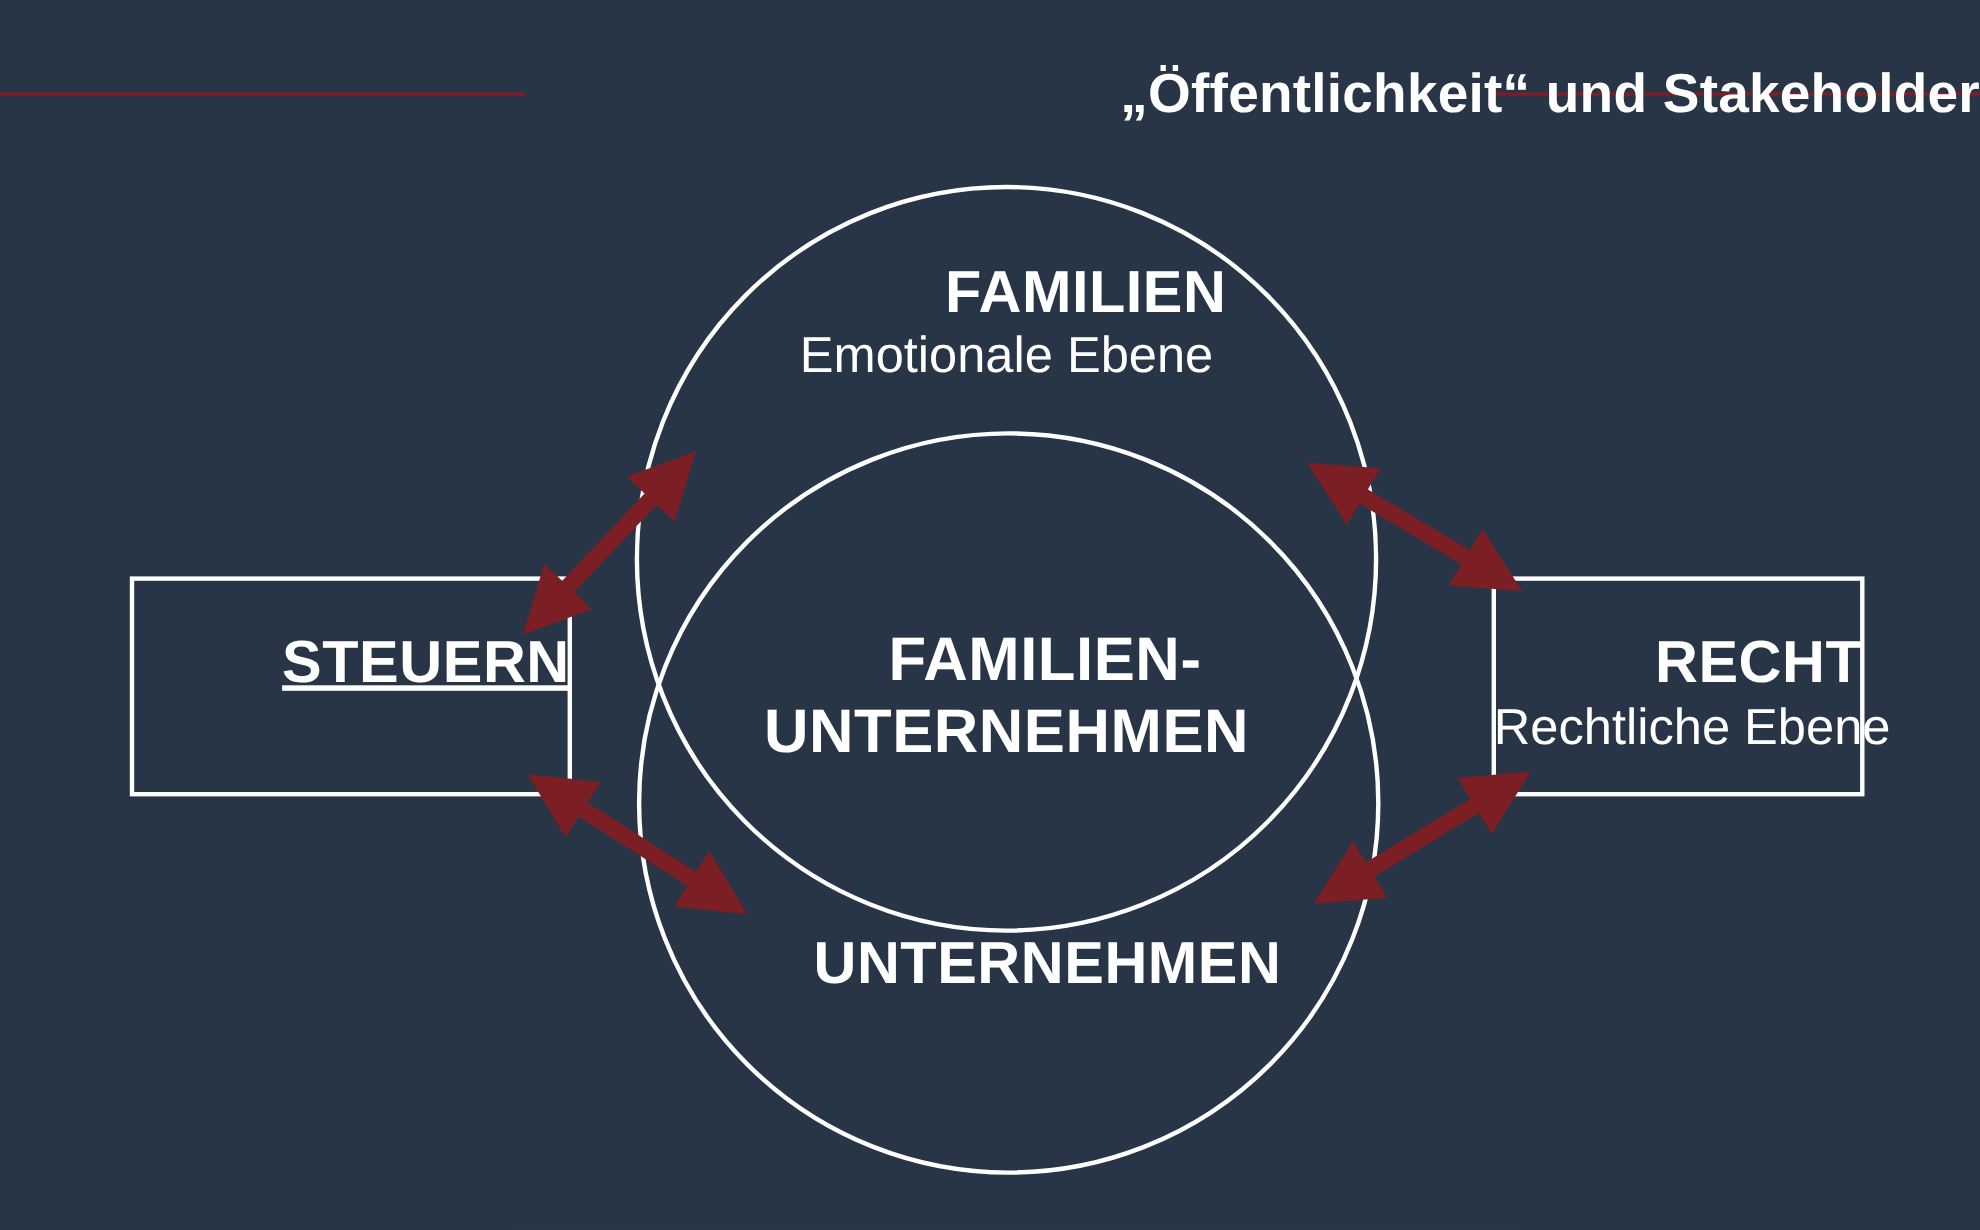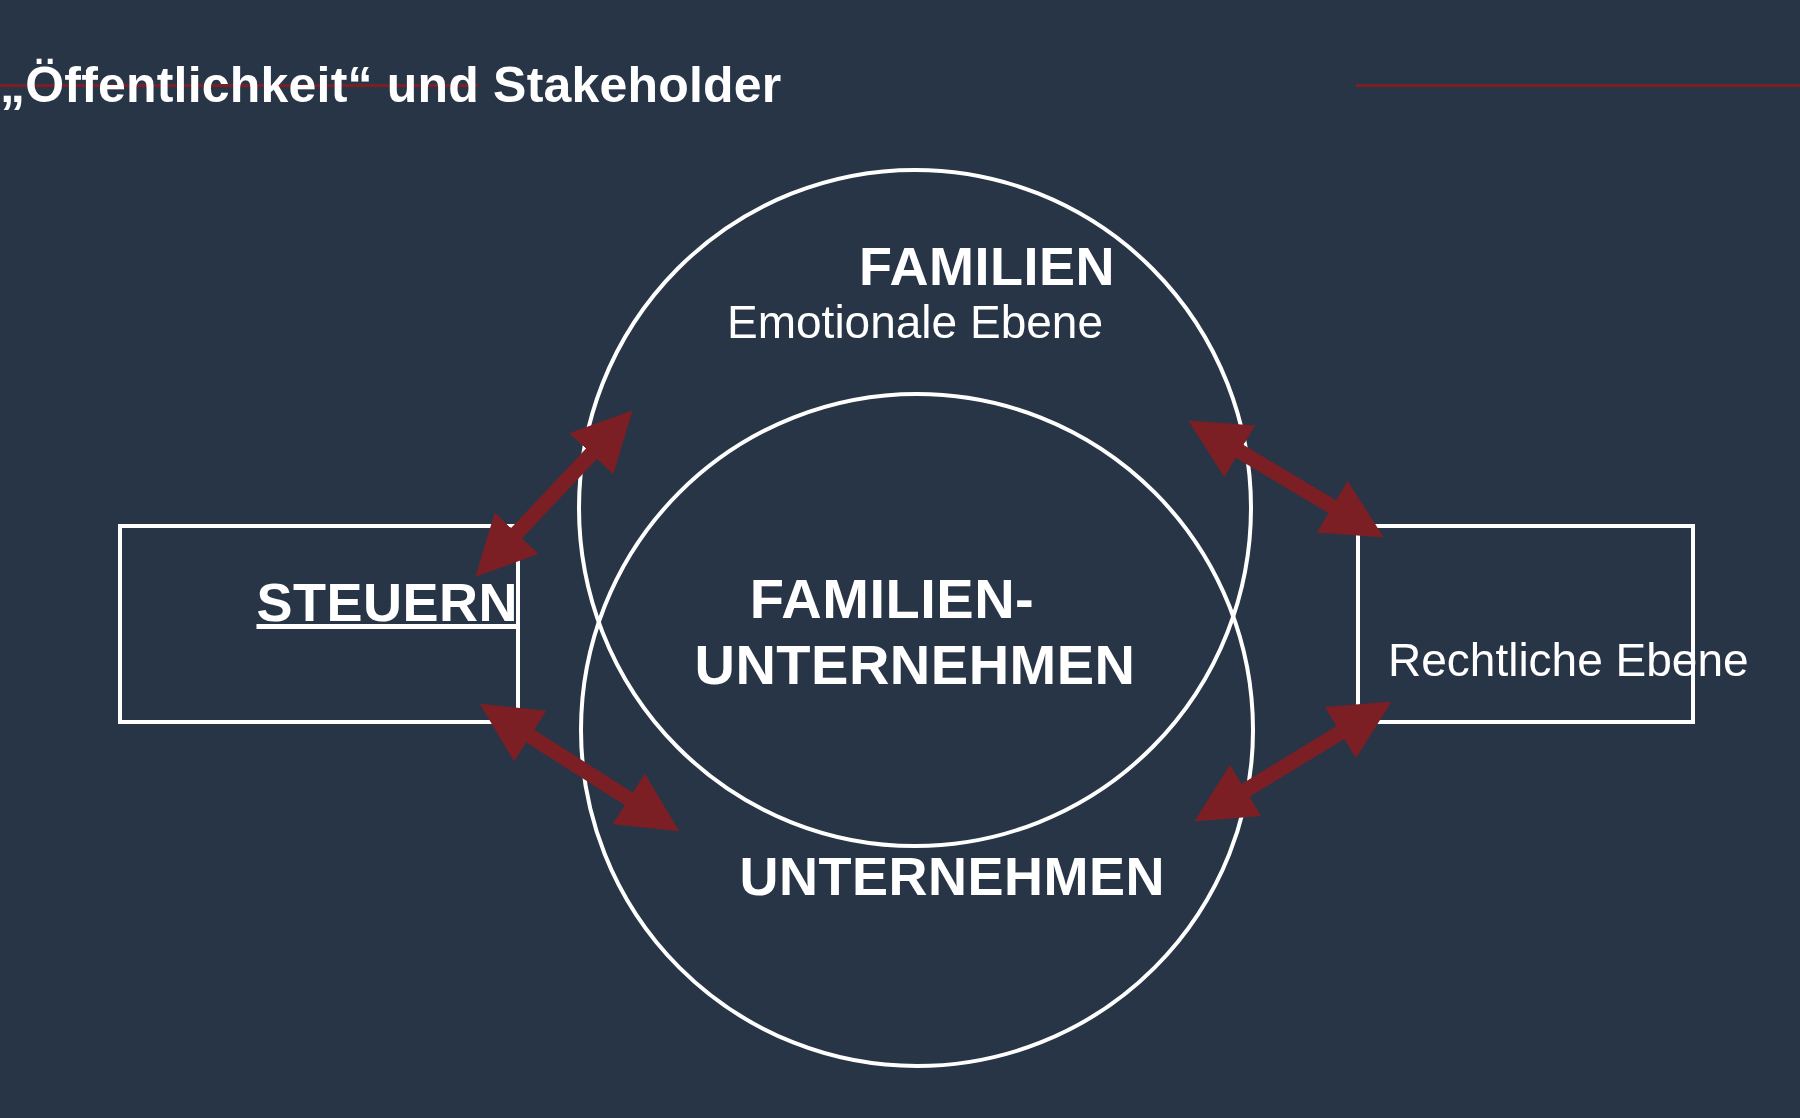--- a/index.html
+++ b/index.html
@@ -6,21 +6,21 @@
   body {
     width: 1800px; height: 1118px; overflow: hidden;
     background: #283547;
     font-family: "Liberation Sans", "DejaVu Sans", sans-serif;
     color: #ffffff;
     position: relative;
   }
   .canvas { position: absolute; left: 0; top: 0; width: 1800px; height: 1118px; }
   .title-wrap {
     position: absolute; left: 0; top: 52px; width: 1800px; height: 66px;
-    display: flex; align-items: center; justify-content: flex-start;
+    display: flex; align-items: center; justify-content: flex-end;
   }
   .title-rule {
     position: absolute; top: 32px; height: 3px; background: #7b1f24;
   }
   .title-rule.left { left: 0; width: 478px; }
   .title-rule.right { left: 1356px; width: 444px; }
   .title {
     font-size: 50px; font-weight: bold; letter-spacing: 0.2px;
     white-space: nowrap; position: relative;
   }
@@ -66,22 +66,23 @@
       <line x1="1214" y1="436" x2="1358" y2="522" stroke="#7b1f24" stroke-width="15" marker-start="url(#ah)" marker-end="url(#ah)"></line>
     </g>
     <g>
       <line x1="1220" y1="806" x2="1366" y2="717" stroke="#7b1f24" stroke-width="15" marker-start="url(#ah)" marker-end="url(#ah)"></line>
     </g>
   </svg>
 
   <div class="label big" style="left:715px; top:236px; width:400px;">FAMILIEN</div>
   <div class="label small" style="left:715px; top:300px; width:400px;">Emotionale Ebene</div>
 
-  <div class="label center-big" style="left:642px; top:566px; width:500px;">FAMILIEN-</div>
+  <div class="label center-big" style="left:700px; top:566px; width:500px;">FAMILIEN-</div>
   <div class="label center-big" style="left:665px; top:632px; width:500px;">UNTERNEHMEN</div>
 
   <div class="label big" style="left:665px; top:846px; width:500px;">UNTERNEHMEN</div>
 
   <div class="label big" style="left:120px; top:572px; width:398px;text-decoration:underline;">STEUERN</div>
 
-  <div class="label small" style="left:1388px; top:638px; width:335px;">Rechtliche Ebene</div>
+  <div class="label big" style="left:1358px; top:572px; width:335px;">RECHT</div>
+  <div class="label small" style="left:1358px; top:638px; width:335px;">Rechtliche Ebene</div>
 
 </div>
 
 </body></html>

